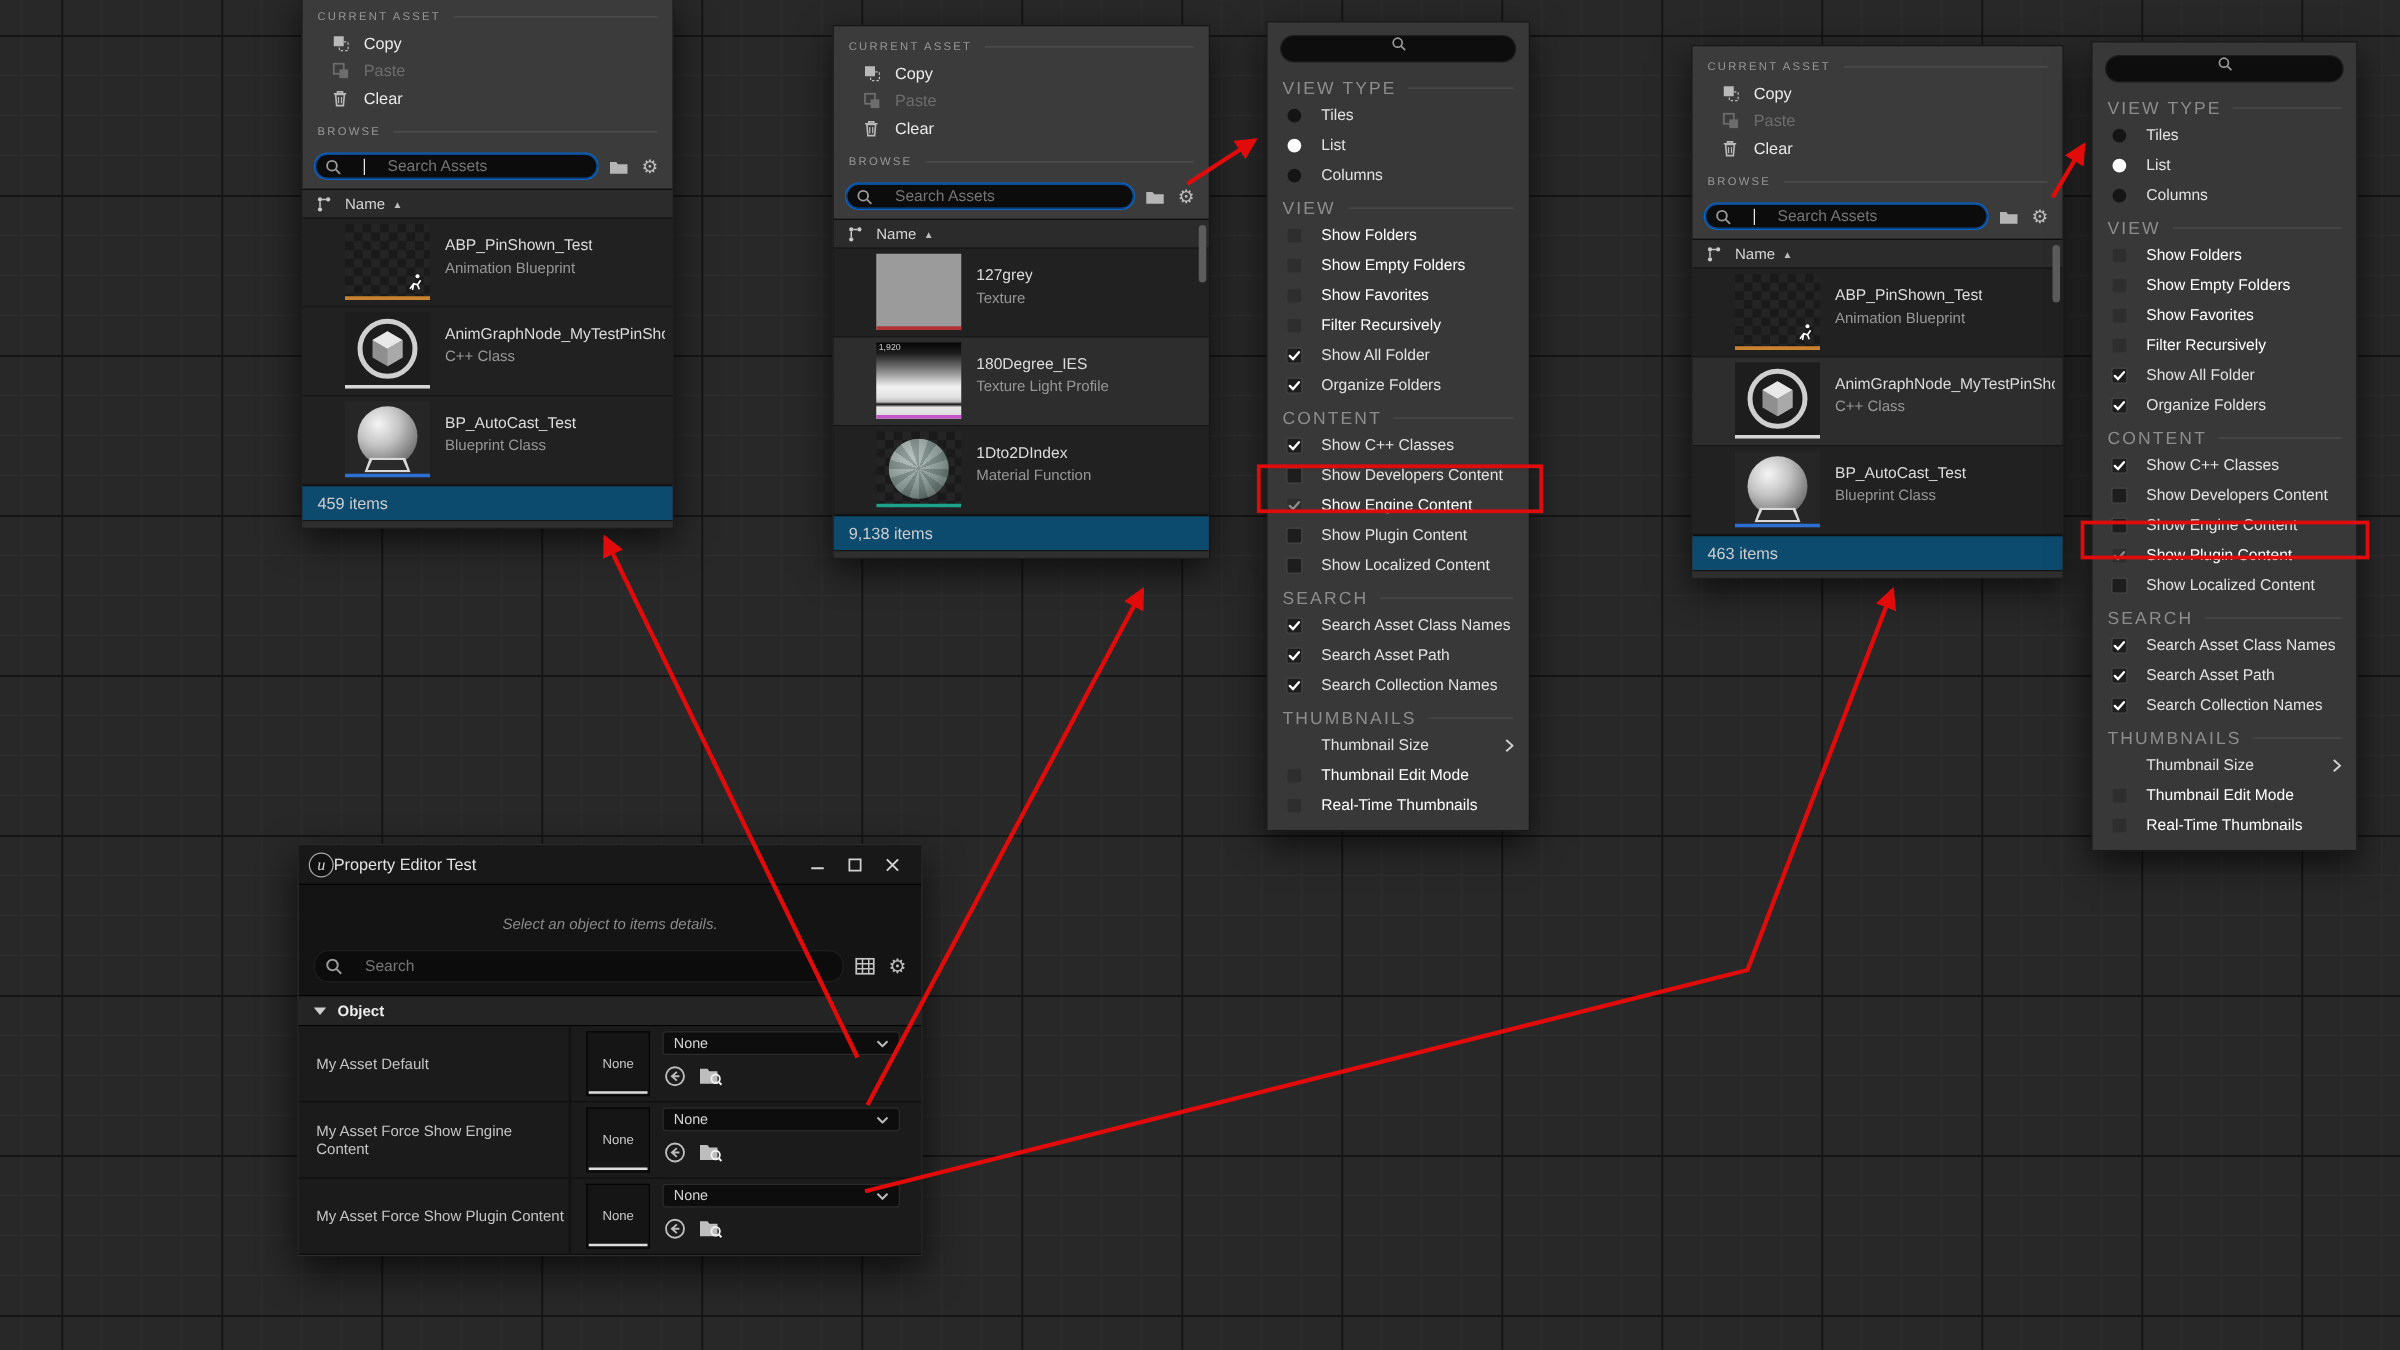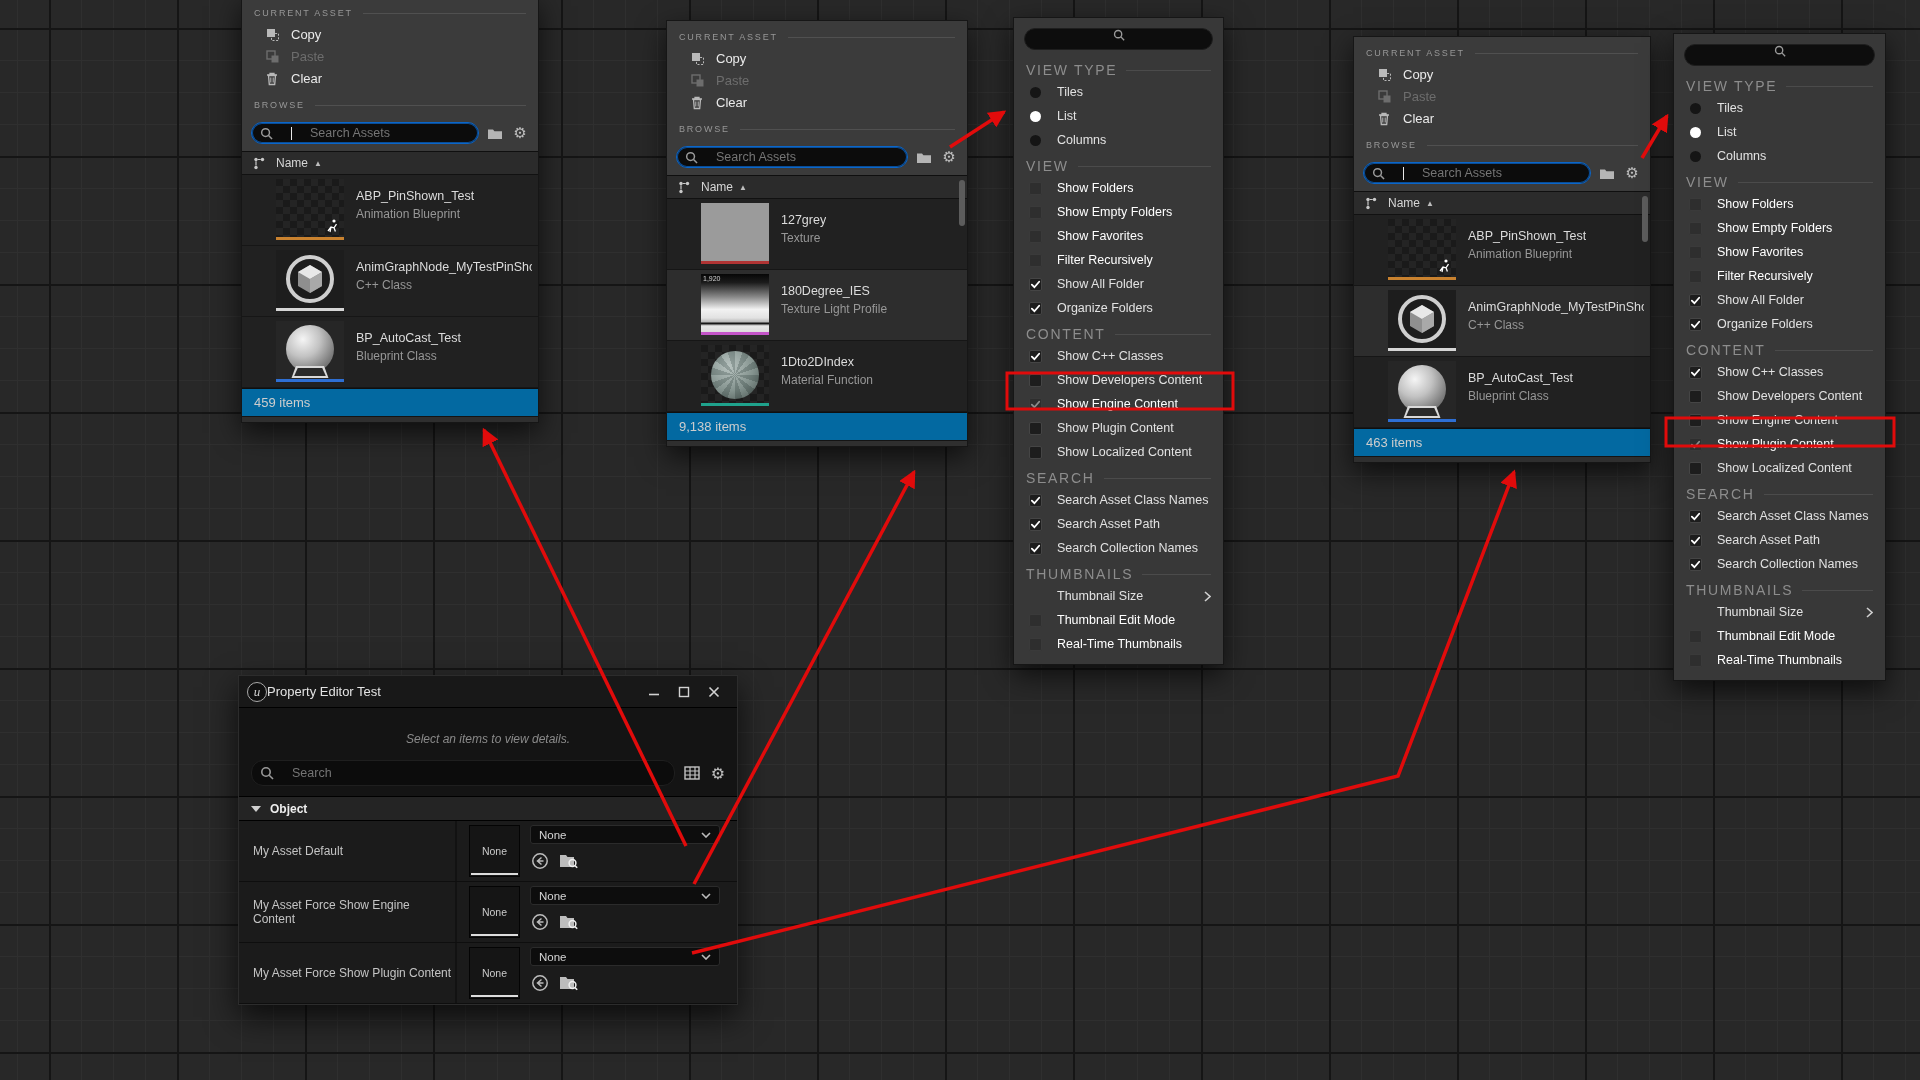--- a/index.html
+++ b/index.html
@@ -58,21 +58,21 @@
   .pedestal::after{content:"";position:absolute;inset:2px 4px 2px 4px;background:#2a2a2a;
         clip-path:polygon(6% 100%,16% 0,84% 0,94% 100%);}
   .matball{position:absolute;left:10px;top:6px;width:48px;height:48px;border-radius:50%;
         background:radial-gradient(circle at 38% 32%,rgba(255,255,255,.96),rgba(176,186,183,.92) 55%,rgba(96,106,103,.96)),
                    repeating-conic-gradient(#b9c4c1 0 18deg,#95a29f 18deg 36deg);
         background-blend-mode:multiply;}
   .ainfo{padding:14px 6px 0 12px;min-width:0;}
   .aname{font-size:12.5px;color:#dcdcdc;white-space:nowrap;overflow:hidden;}
   .atype{font-size:12px;color:#979797;margin-top:4px;white-space:nowrap;overflow:hidden;}
   .sbar{position:absolute;top:4px;right:2px;width:6px;height:46px;border-radius:3px;background:#5c5c5c;}
-  .pfoot{height:27px;display:flex;align-items:center;padding-left:12px;background:#0369a1;
+  .pfoot{height:27px;display:flex;align-items:center;padding-left:12px;background:#0c4a6e;
          border-top:1px solid #0f0f0f;font-size:13px;color:#cdcdcd;}
   .pstrip{height:5px;background:#2f2f2f;border-top:1px solid #141414;}
   
   .vmenu{position:absolute;background:#383838;border:1px solid #161616;box-sizing:border-box;
          box-shadow:0 10px 26px rgba(0,0,0,.65);padding:8px 0 8px;color:#e2e2e2;}
   .vpill{display:flex;align-items:center;gap:6px;height:20px;margin:2px 10px 6px;border-radius:11px;
          background:#0d0d0d;border:1px solid #1e1e1e;padding:0 8px;flex-direction:column;}
   .vsec{display:flex;align-items:center;gap:9px;height:14px;padding:7px 12px 3px;
         font-size:14px;letter-spacing:1.7px;color:#8d8d8d;}
   .vsec::after{content:"";flex:1;height:1px;background:#6a6a6a;opacity:.4;}
@@ -836,21 +836,21 @@
         <svg class="icon" width="12" height="12" viewBox="0 0 12 12">
           <rect x="1.5" y="1.5" width="9" height="9" fill="none" stroke="#d2d2d2" stroke-width="1.4"></rect>
         </svg>
       </span>
     <span class="wbtn">
         <svg class="icon" width="12" height="12" viewBox="0 0 12 12">
           <path d="M1.5 1.5l9 9M10.5 1.5l-9 9" stroke="#d2d2d2" stroke-width="1.6"></path>
         </svg>
       </span>
   </div>
-  <div class="hint">Select an items to view details.</div>
+  <div class="hint">Select an object to items details.</div>
   <div class="psearch">
     <div class="spill">
       <span>
           <svg class="icon" width="14" height="14" viewBox="0 0 14 14">
             <circle cx="6" cy="6" r="4.2" fill="none" stroke="#9a9a9a" stroke-width="1.6"></circle>
             <line x1="9.2" y1="9.2" x2="13" y2="13" stroke="#9a9a9a" stroke-width="1.6"></line>
           </svg>
         </span>
       <span class="ph">Search</span>
     </div>

